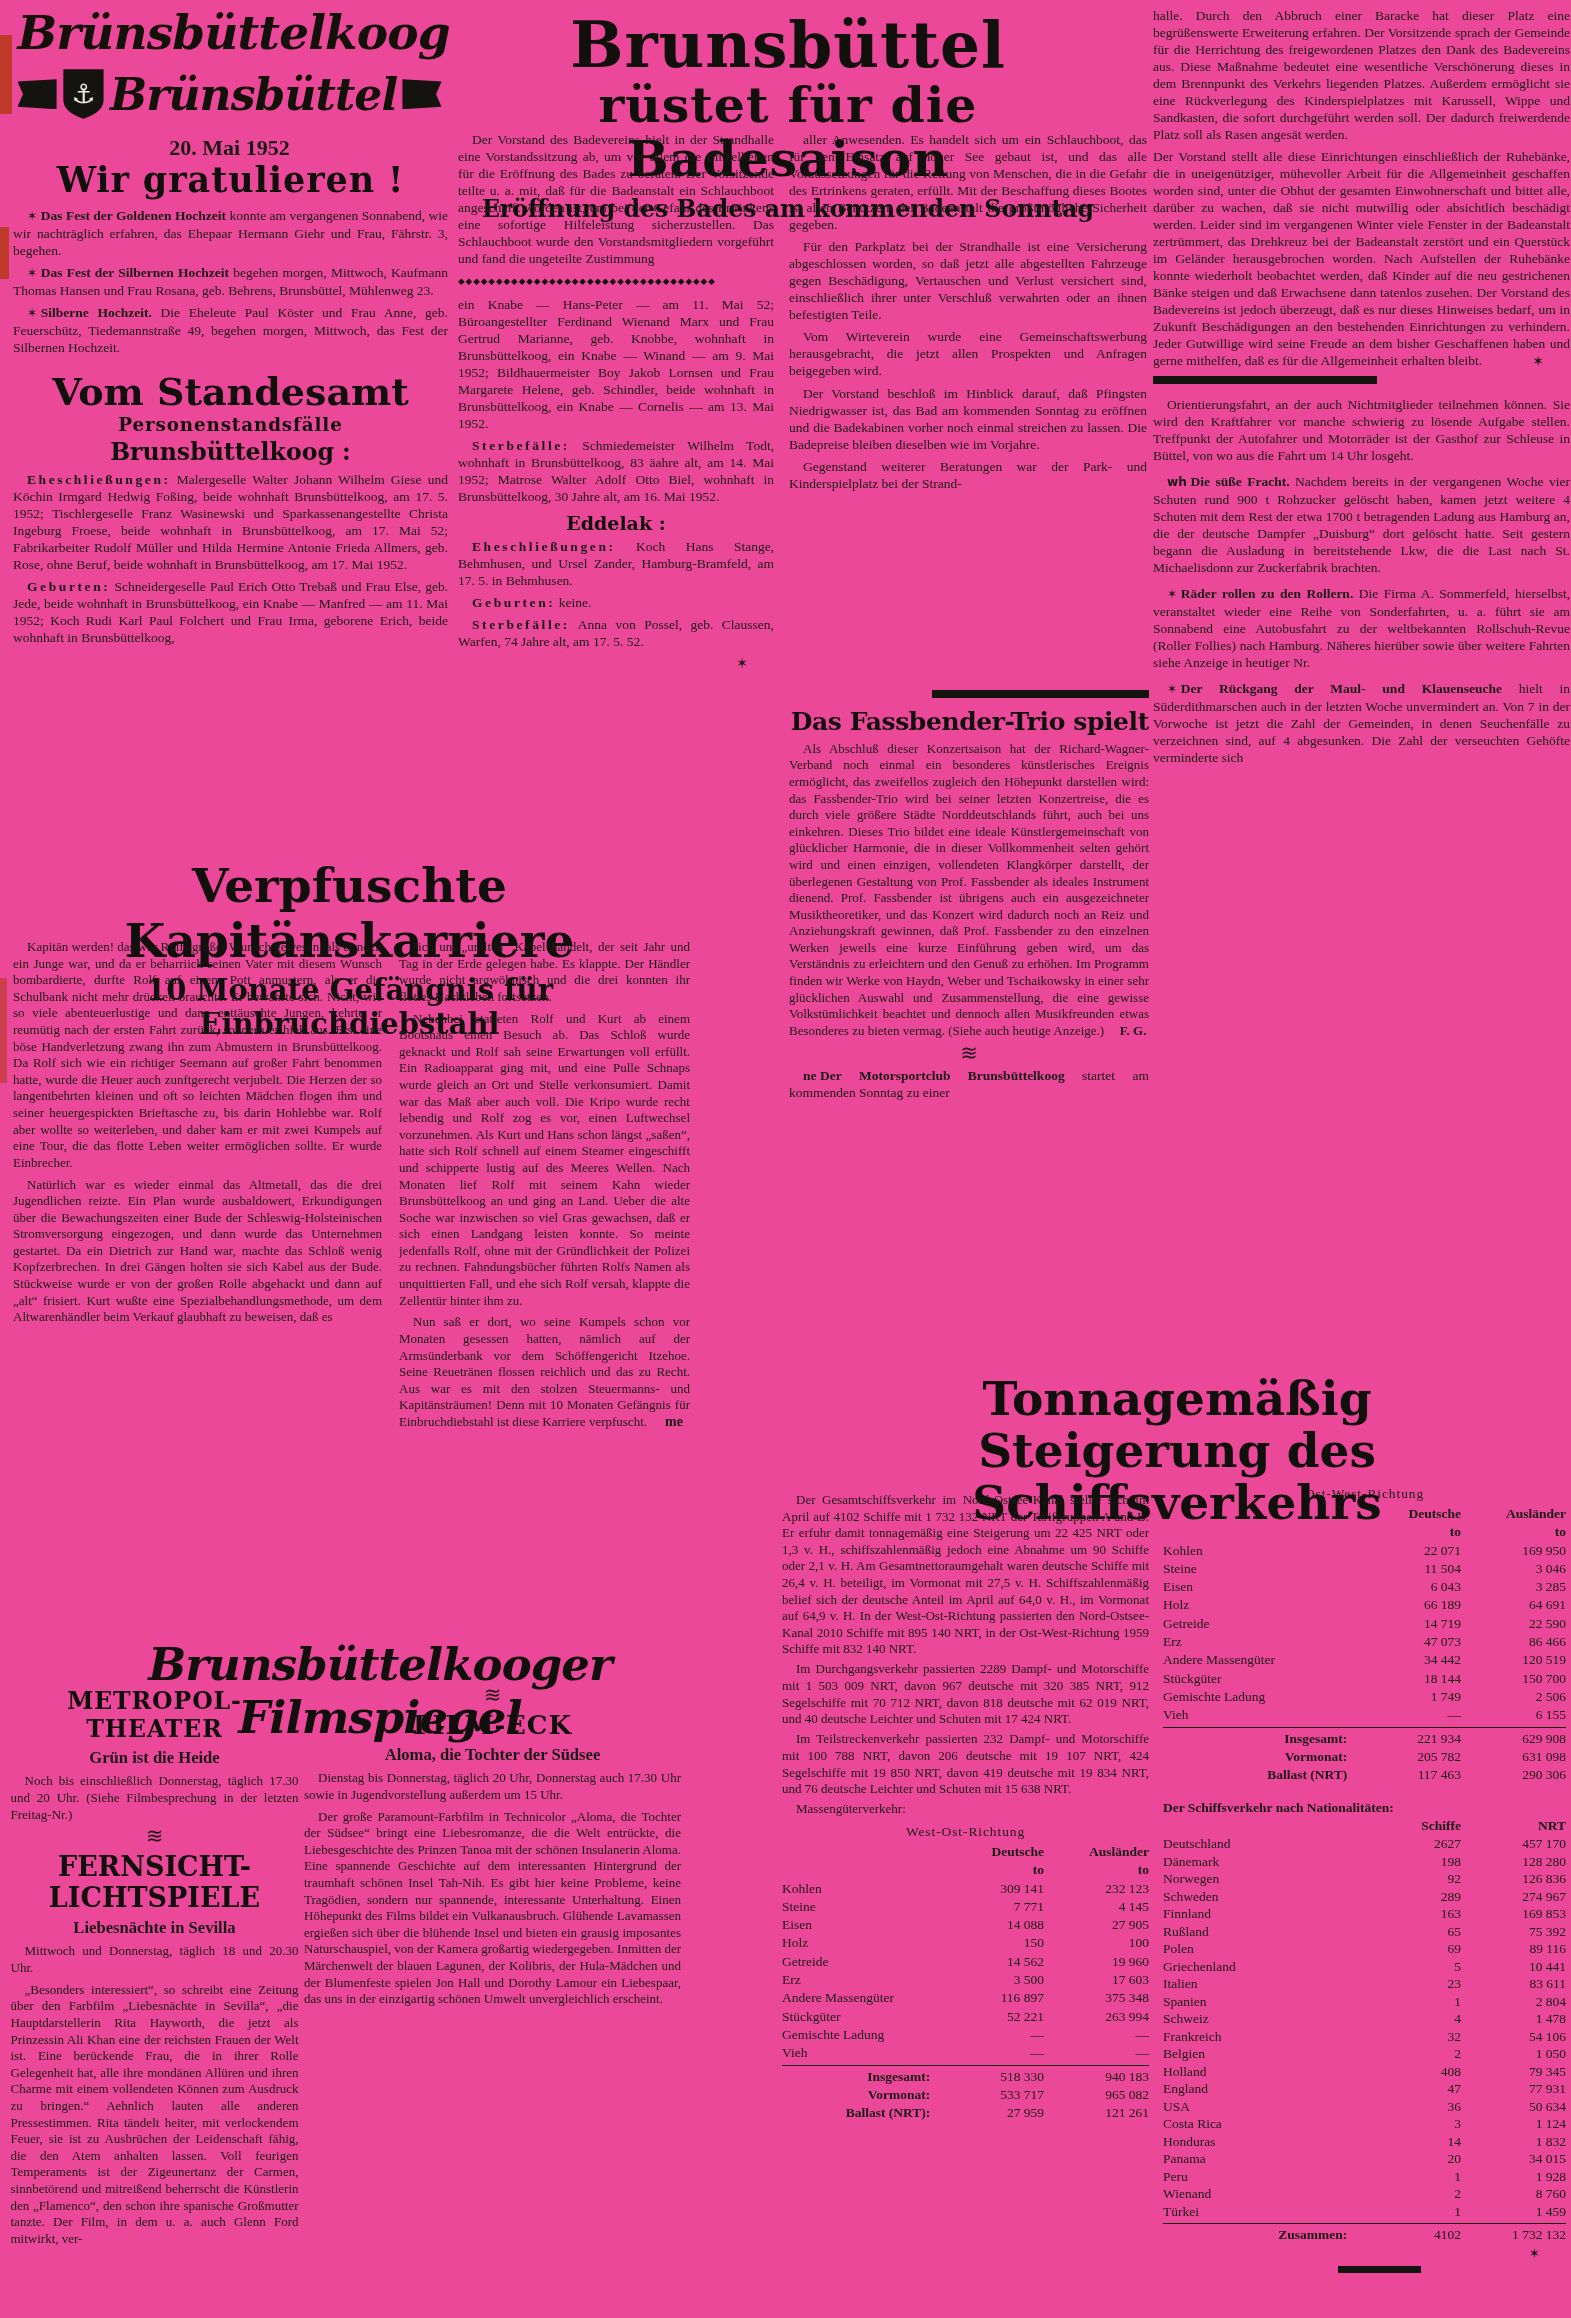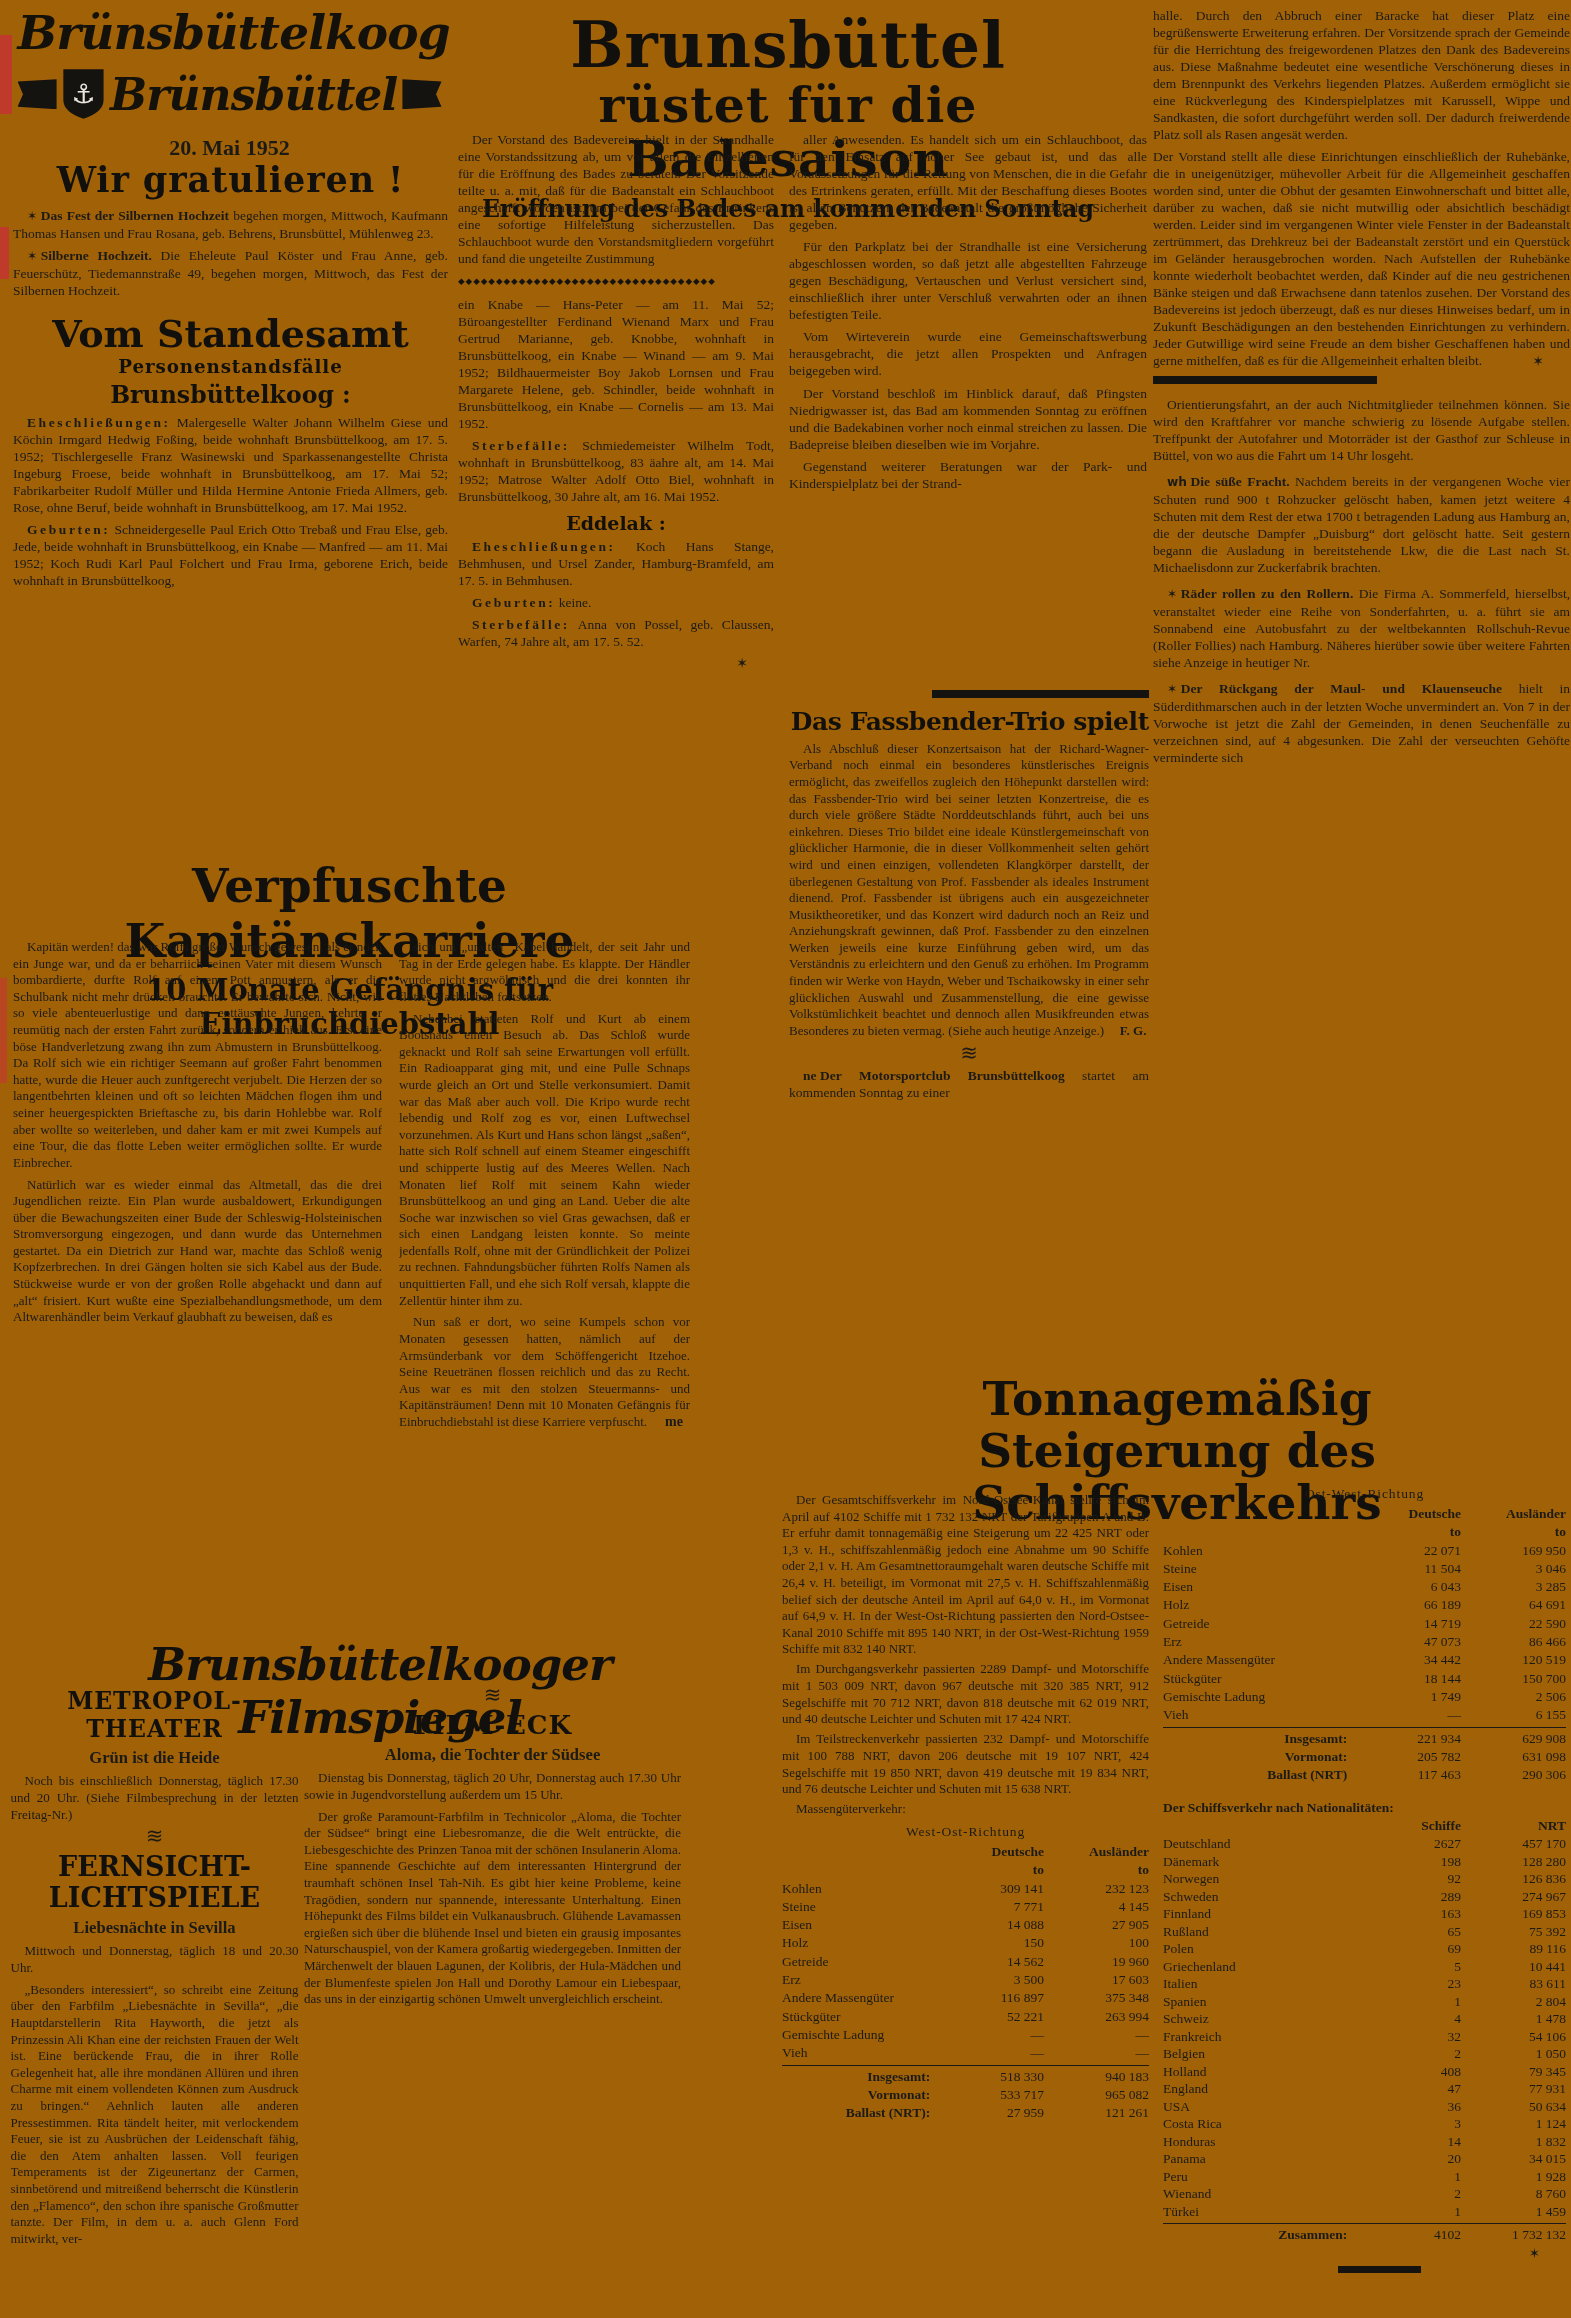--- a/index.html
+++ b/index.html
@@ -1,16 +1,16 @@
 <!DOCTYPE html>
 <html style="font-size:14px"><head>
 <meta charset="utf-8">
 <style>
   html,body{margin:0;padding:0;background:#777;}
-  .page{position:relative;width:1572px;height:2319px;background:#a16207;
+  .page{position:relative;width:1572px;height:2319px;background:#ec4899;
     font-family:"Liberation Serif","DejaVu Serif",serif;color:#1c1a16;overflow:hidden;}
   .abs{position:absolute;}
   .just p, .par{ text-align:justify; }
   .par{margin:0 0 5.2px 0;text-indent:14px;line-height:17px;font-size:13.5px;}
   .noind{text-indent:0;}
   .lead{font-weight:bold;}
   .marker{font-weight:bold;margin-right:3.5px;}
   .spread{font-weight:bold;letter-spacing:2.6px;}
   .star{font-family:"DejaVu Sans",sans-serif;font-size:12.2px;}
   .star-line{text-align:right;padding-right:26px;font-family:"DejaVu Sans",sans-serif;}
@@ -79,20 +79,21 @@
       <div class="mast-title" style="font-size:44px;">Brünsbüttel</div>
       <div class="banner r"></div>
     </div>
     <div class="mast-date">20. Mai 1952</div>
   </div>
 
   <div class="abs" style="left:13px;top:159px;width:435px;">
     <h2 class="h-grat">Wir gratulieren !</h2>
     <div style="margin-top:7px;">
 
+        <p class="par"><span class="marker star">✶</span><span class="lead">Das Fest der Goldenen Hochzeit</span> <span>konnte am vergangenen Sonnabend, wie wir nachträglich erfahren, das Ehepaar Hermann Giehr und Frau, Fährstr. 3, begehen.</span></p>
 
         <p class="par"><span class="marker star">✶</span><span class="lead">Das Fest der Silbernen Hochzeit</span> <span>begehen morgen, Mittwoch, Kaufmann Thomas Hansen und Frau Rosana, geb. Behrens, Brunsbüttel, Mühlenweg 23.</span></p>
 
         <p class="par"><span class="marker star">✶</span><span class="lead">Silberne Hochzeit.</span> <span>Die Eheleute Paul Köster und Frau Anne, geb. Feuerschütz, Tiedemannstraße 49, begehen morgen, Mittwoch, das Fest der Silbernen Hochzeit.</span></p>
       </div>
     <h2 class="h-stand" style="margin-top:12.2px;">Vom Standesamt</h2>
     <h3 class="h-stand-sub">Personenstandsfälle</h3>
     <h3 class="h-place">Brunsbüttelkoog :</h3>
     <div>
 

